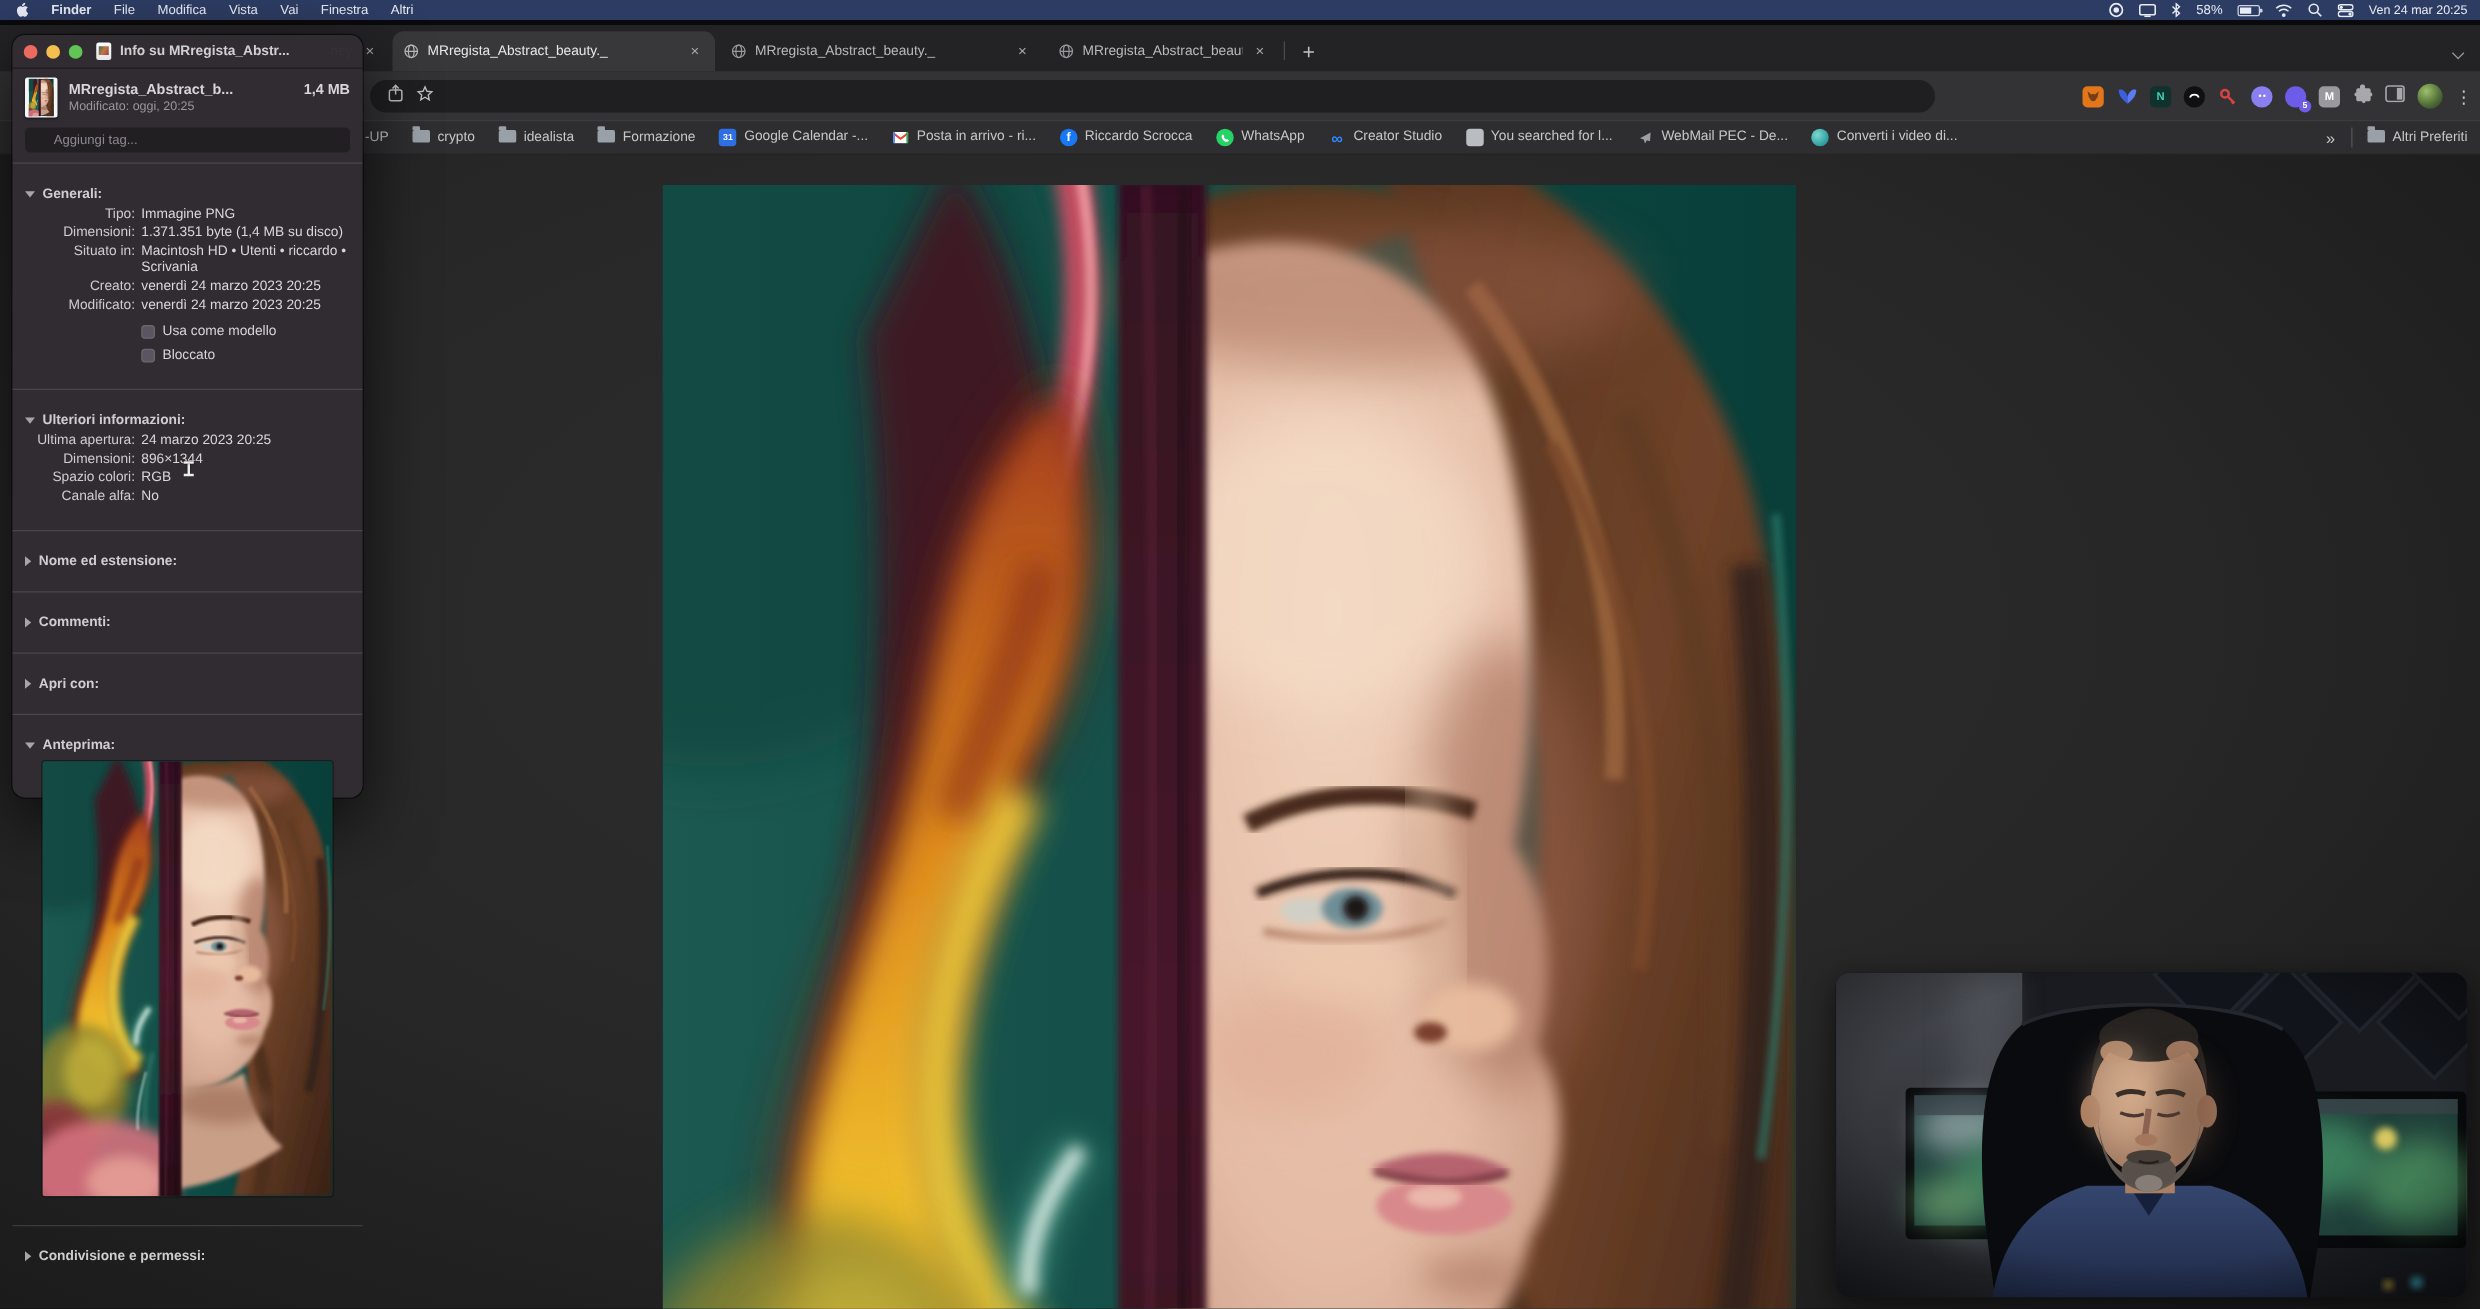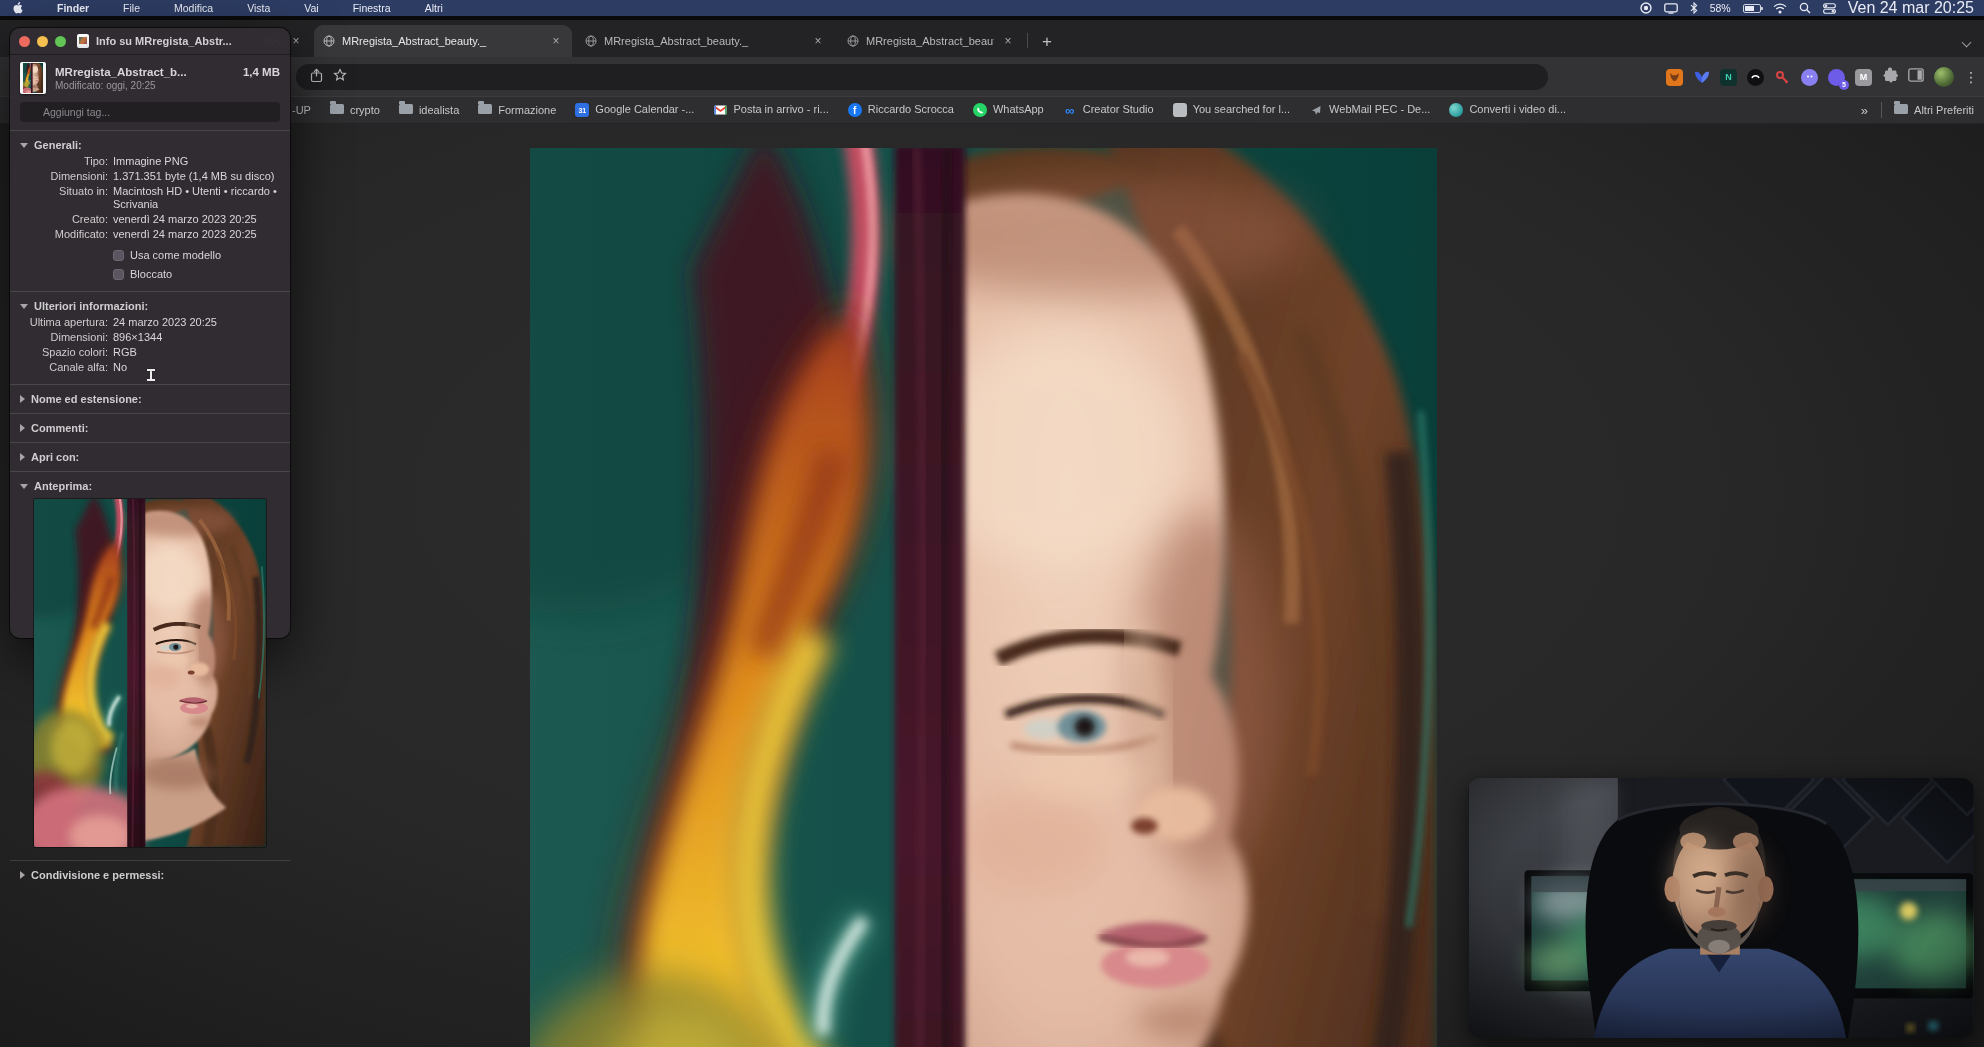--- a/index.html
+++ b/index.html
@@ -1,30 +1,30 @@
 <!DOCTYPE html>
 <html><head>
 <meta charset="utf-8">
 <style>
   *{box-sizing:border-box;margin:0;padding:0}
   html,body{background:#000}
   body{font-family:"Liberation Sans",sans-serif;}
   .screen{position:relative;width:1984px;height:1047px;background:#0a0a0a;overflow:hidden}
 
   
-  .menubar{position:absolute;top:0;left:0;right:0;height:16px;background:#2d3c63;display:flex;align-items:center;gap:16px;padding:0 10px;color:#e8ebf4;font-size:10.5px;z-index:40}
+  .menubar{position:absolute;top:0;left:0;right:0;height:16px;background:#2d3c63;display:flex;align-items:center;gap:0;padding:0 10px;color:#e8ebf4;font-size:10.5px;z-index:40}
   .menubar .apple{width:14px;display:flex;justify-content:center;margin-right:8px}
   .menubar .mi{padding:0 9px;white-space:nowrap}
   .menubar .mi.appname{font-weight:bold}
   .mb-right{margin-left:auto;display:flex;align-items:center;gap:12px}
   .mb-ic{display:inline-flex;align-items:center;justify-content:center}
   .batt-body{position:relative;width:18px;height:9px;border:1px solid #cfd4e2;border-radius:2px}
   .batt-body::after{content:"";position:absolute;right:-3px;top:2px;width:2px;height:3px;background:#cfd4e2;border-radius:0 1px 1px 0}
   .batt-fill{position:absolute;left:1px;top:1px;bottom:1px;width:58%;background:#e8ebf4}
-  .clock{white-space:nowrap;font-size:16px}
+  .clock{white-space:nowrap;font-size:10px}
 
   
   .browser{position:absolute;left:0;right:0;top:20px;bottom:0;background:#232325;z-index:1}
   .tabstrip{position:absolute;top:0;left:0;right:0;height:37px;background:#232325}
   .tab{position:absolute;bottom:0;height:31px;display:flex;align-items:center;gap:7px;padding:16px 9px;border-radius:9px 9px 0 0;color:#b9b9bc;font-size:11px}
   .tab .tab-label{white-space:nowrap;overflow:hidden;text-overflow:clip;flex:1}
   .tab.active{background:#38383a;color:#e7e7e9}
   .tab-x{width:14px;height:14px;border-radius:3px;display:flex;align-items:center;justify-content:center;flex:0 0 auto}
   .tab-x::before{content:"×";font-size:12px;color:#a8a8ab;line-height:1}
   .globe{width:12px;height:12px;flex:0 0 auto}
@@ -69,21 +69,21 @@
   .win-title{font-size:11px;font-weight:bold;color:#d2cfd2;white-space:nowrap;overflow:hidden}
   .file-head{display:flex;align-items:center;gap:9px;padding:7px 10px 6px;flex:0 0 auto}
   .file-ic{width:26px;height:32px;background:#f5f6f7;border-radius:2px;display:flex;align-items:center;justify-content:center;box-shadow:0 1px 2px rgba(0,0,0,.5)}
   .fh-text{flex:1;min-width:0}
   .fh-row{display:flex;align-items:flex-end}
   .fname{font-weight:bold;font-size:11.5px;white-space:nowrap;overflow:hidden;flex:1}
   .fsize{font-size:11.5px;font-weight:bold;margin-left:6px}
   .fmod{color:#9b979b;font-size:10px;margin-top:2px}
   .tagfield{margin:2px 10px 8px;background:rgba(0,0,0,.28);border-radius:4px;padding:4px 23px;flex:0 0 auto}
   .tag-ph{color:#8d8890;font-size:10.5px}
-  .sec{border-top:1px solid rgba(255,255,255,.13);padding:5px 0;flex:0 0 auto}
+  .sec{border-top:1px solid rgba(255,255,255,.13);padding:15px 0;flex:0 0 auto}
   .sec-h{display:flex;align-items:center;gap:6px;padding:3px 10px;font-weight:bold;color:#d0cdd0}
   .tri{width:0;height:0;flex:0 0 auto}
   .tri.down{border-left:4px solid transparent;border-right:4px solid transparent;border-top:5px solid #a8a4a8}
   .tri.right{border-top:4px solid transparent;border-bottom:4px solid transparent;border-left:5px solid #a8a4a8}
   .kv{display:flex;padding:1px 10px 1px 0;line-height:13px}
   .kv .k{width:98px;text-align:right;color:#cfccce;flex:0 0 auto}
   .kv .v{margin-left:5px;flex:1;color:#dad7da}
   .cb-row{display:flex;align-items:center;gap:6px;margin:7px 0 0 103px;line-height:12px}
   .cb{width:11px;height:11px;border-radius:3px;background:#5a5560;border:1px solid #6d6772;flex:0 0 auto}
   .preview-wrap{display:flex;justify-content:center;padding:4px 0 8px}

